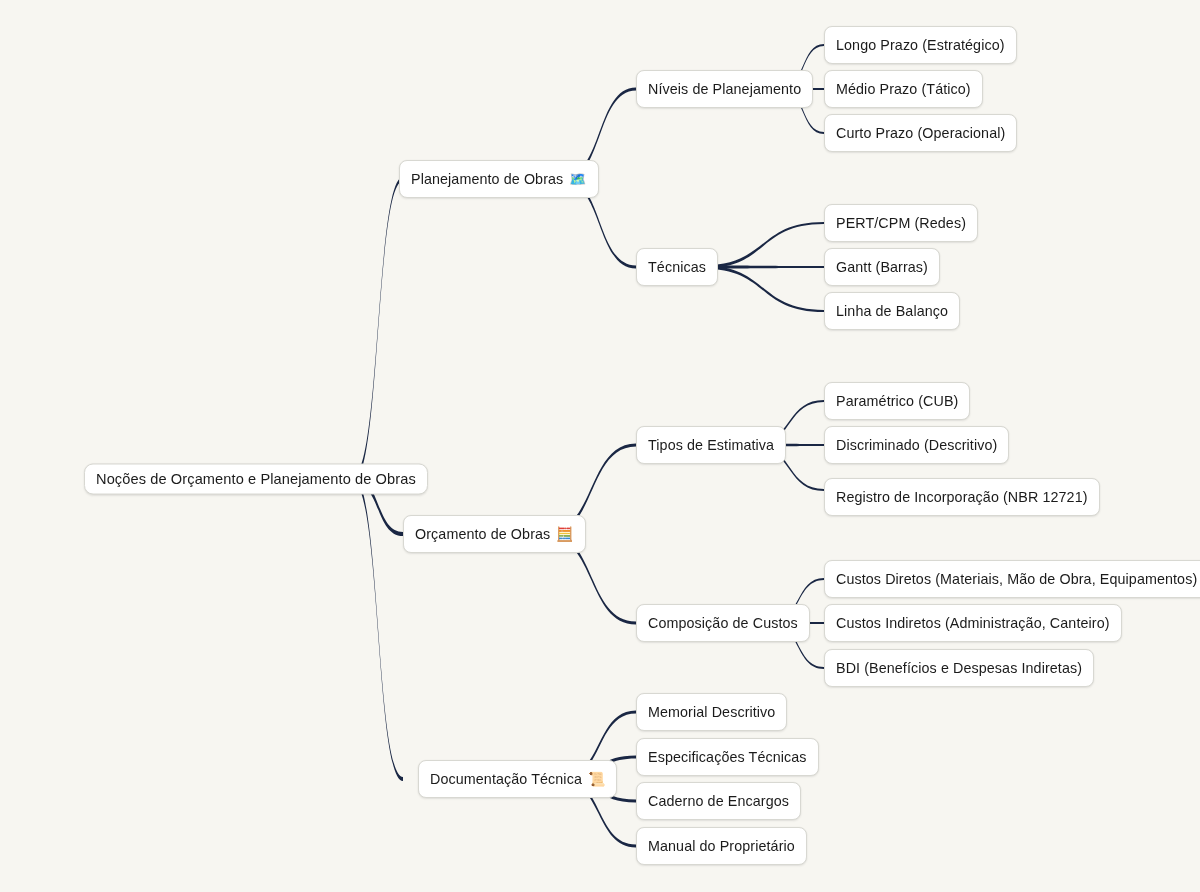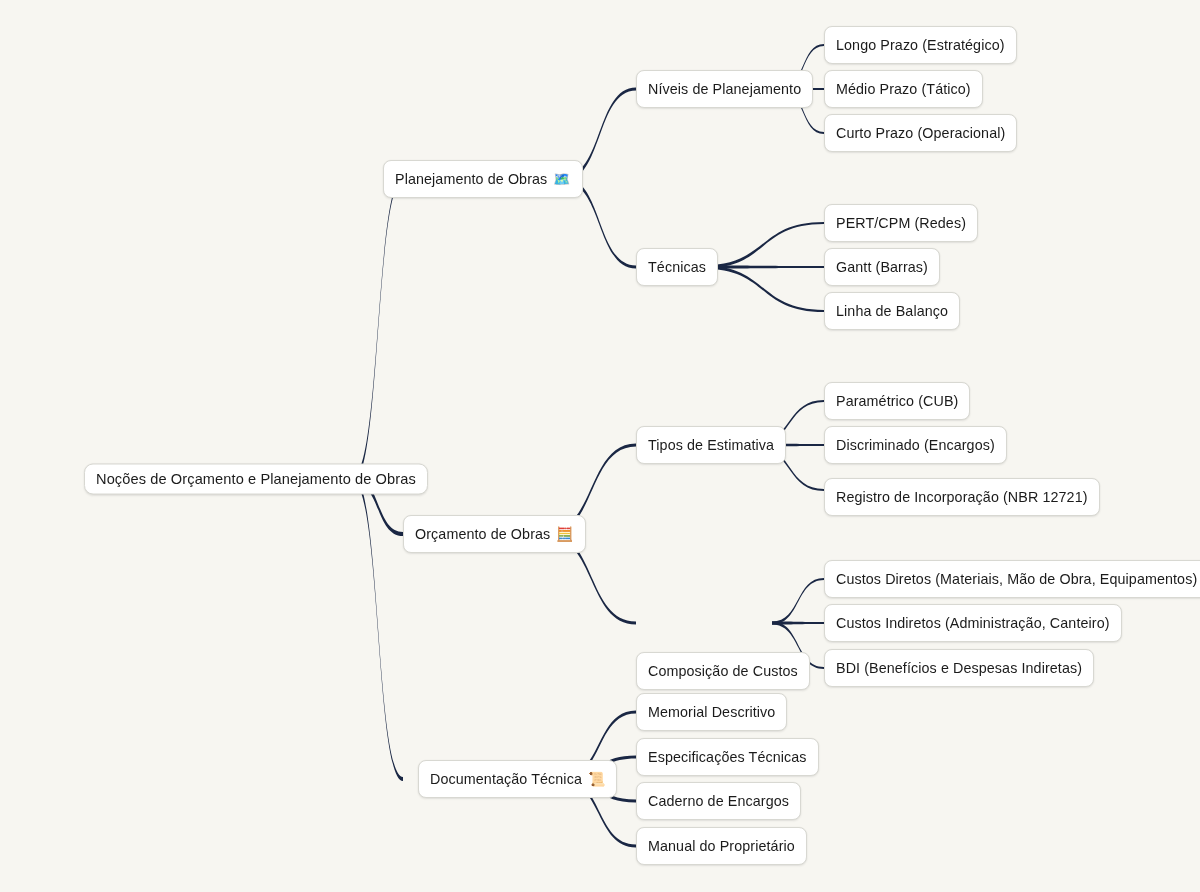--- a/index.html
+++ b/index.html
@@ -81,21 +81,21 @@
       <path d="M 353 475.75 C 380.5 475.75 375.5 776.9 403 776.9 L 403 781.1 C 375.5 781.1 380.5 482.25 353 482.25 Z" fill="#1a2744"></path>
       <path d="M 562 776.7 C 602.7 776.7 595.3 710.5 636 710.5 L 636 713.5 C 595.3 713.5 602.7 781.3 562 781.3 Z" fill="#1a2744"></path>
       <path d="M 562 776.7 C 602.7 776.7 595.3 755.5 636 755.5 L 636 758.5 C 595.3 758.5 602.7 781.3 562 781.3 Z" fill="#1a2744"></path>
       <path d="M 562 776.7 C 602.7 776.7 595.3 799.5 636 799.5 L 636 802.5 C 595.3 802.5 602.7 781.3 562 781.3 Z" fill="#1a2744"></path>
       <path d="M 562 776.7 C 602.7 776.7 595.3 844.5 636 844.5 L 636 847.5 C 595.3 847.5 602.7 781.3 562 781.3 Z" fill="#1a2744"></path>
     </svg>
   <div id="nodes">
       <div class="node root" style="left: 84px; top: 479px;">
         <span class="node-label">Noções de Orçamento e Planejamento de Obras</span>
       </div>
-      <div class="node branch" style="left: 383px; top: 179px; text-align: center;">
+      <div class="node branch" style="left: 399px; top: 179px; text-align: center;">
         <span class="node-label">Planejamento de Obras</span>
         <span class="emoji">🗺️</span>
       </div>
       <div class="node sub" style="left: 636px; top: 89px;">
         <span class="node-label">Níveis de Planejamento</span>
       </div>
       <div class="node leaf" style="left: 824px; top: 45px;">
         <span class="node-label">Longo Prazo (Estratégico)</span>
       </div>
       <div class="node leaf" style="left: 824px; top: 89px;">
@@ -120,26 +120,26 @@
         <span class="node-label">Orçamento de Obras</span>
         <span class="emoji">🧮</span>
       </div>
       <div class="node sub" style="left: 636px; top: 445px;">
         <span class="node-label">Tipos de Estimativa</span>
       </div>
       <div class="node leaf" style="left: 824px; top: 401px;">
         <span class="node-label">Paramétrico (CUB)</span>
       </div>
       <div class="node leaf" style="left: 824px; top: 445px;">
-        <span class="node-label">Discriminado (Encargos)</span>
+        <span class="node-label">Discriminado (Descritivo)</span>
       </div>
       <div class="node leaf" style="left: 824px; top: 490px; margin-top: 7px;">
         <span class="node-label">Registro de Incorporação (NBR 12721)</span>
       </div>
-      <div class="node sub" style="left: 636px; top: 623px; margin-top: 48px;">
+      <div class="node sub" style="left: 636px; top: 623px;">
         <span class="node-label">Composição de Custos</span>
       </div>
       <div class="node leaf" style="left: 824px; top: 579px;">
         <span class="node-label">Custos Diretos (Materiais, Mão de Obra, Equipamentos)</span>
       </div>
       <div class="node leaf" style="left: 824px; top: 623px;">
         <span class="node-label">Custos Indiretos (Administração, Canteiro)</span>
       </div>
       <div class="node leaf" style="left: 824px; top: 668px;">
         <span class="node-label">BDI (Benefícios e Despesas Indiretas)</span>

